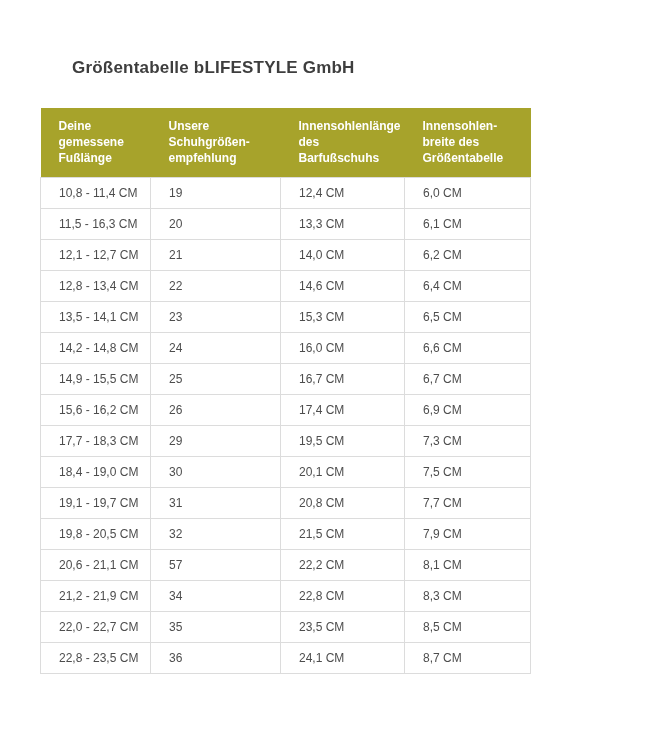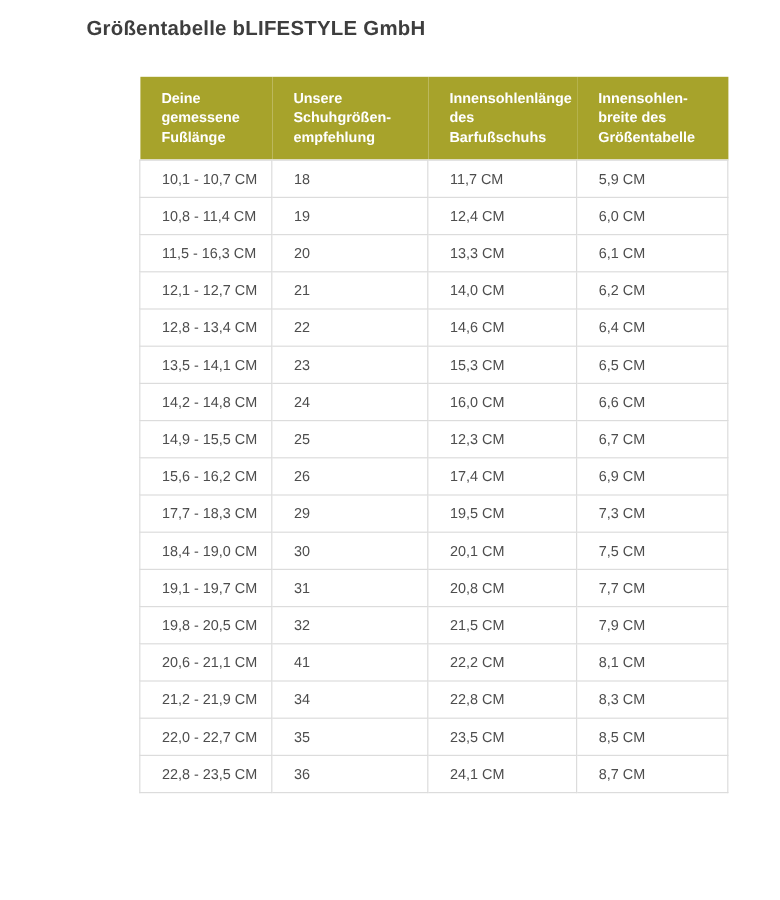--- a/index.html
+++ b/index.html
@@ -12,24 +12,25 @@
     background: var(--page-bg, #ffffff);
     font-family: "Liberation Sans", sans-serif;
     overflow: hidden;
   }
   .page-title {
     padding: 14px 0 0 72px;
     font-size: 17px;
     font-weight: 700;
     color: var(--title-text, #3e3e3e);
     letter-spacing: 0.2px;
+    margin-top: 44px;
   }
   table.size-table {
     border-collapse: collapse;
-    margin: 30px 0 0 116px;
+    margin: 30px 0 0 40px;
     width: 490px;
     table-layout: fixed;
   }
   .size-table th {
     background: var(--header-bg, #a7a32b);
     color: var(--header-text, #ffffff);
     font-size: 12px;
     font-weight: 700;
     text-align: left;
     vertical-align: middle;
@@ -63,26 +64,20 @@
   <thead>
     <tr>
       <th>Deine gemessene Fußlänge</th>
       <th>Unsere Schuhgrößen-empfehlung</th>
       <th>Innensohlenlänge des Barfußschuhs</th>
       <th>Innensohlen-breite des Größentabelle</th>
     </tr>
   </thead>
   <tbody>
       <tr>
-        <td>10,1 - 10,7 CM</td>
-        <td>18</td>
-        <td>11,7 CM</td>
-        <td>5,9 CM</td>
-      </tr>
-      <tr>
         <td>10,8 - 11,4 CM</td>
         <td>19</td>
         <td>12,4 CM</td>
         <td>6,0 CM</td>
       </tr>
       <tr>
         <td>11,5 - 16,3 CM</td>
         <td>20</td>
         <td>13,3 CM</td>
         <td>6,1 CM</td>
@@ -107,21 +102,21 @@
       </tr>
       <tr>
         <td>14,2 - 14,8 CM</td>
         <td>24</td>
         <td>16,0 CM</td>
         <td>6,6 CM</td>
       </tr>
       <tr>
         <td>14,9 - 15,5 CM</td>
         <td>25</td>
-        <td>12,3 CM</td>
+        <td>16,7 CM</td>
         <td>6,7 CM</td>
       </tr>
       <tr>
         <td>15,6 - 16,2 CM</td>
         <td>26</td>
         <td>17,4 CM</td>
         <td>6,9 CM</td>
       </tr>
       <tr>
         <td>17,7 - 18,3 CM</td>
@@ -142,21 +137,21 @@
         <td>7,7 CM</td>
       </tr>
       <tr>
         <td>19,8 - 20,5 CM</td>
         <td>32</td>
         <td>21,5 CM</td>
         <td>7,9 CM</td>
       </tr>
       <tr>
         <td>20,6 - 21,1 CM</td>
-        <td>41</td>
+        <td>57</td>
         <td>22,2 CM</td>
         <td>8,1 CM</td>
       </tr>
       <tr>
         <td>21,2 - 21,9 CM</td>
         <td>34</td>
         <td>22,8 CM</td>
         <td>8,3 CM</td>
       </tr>
       <tr>

